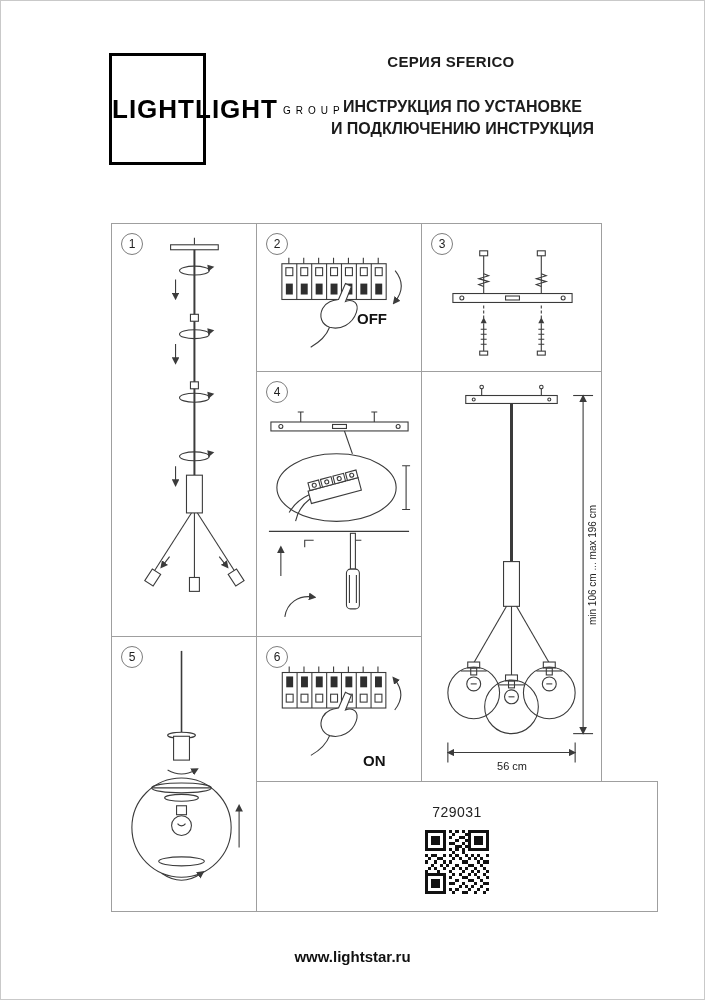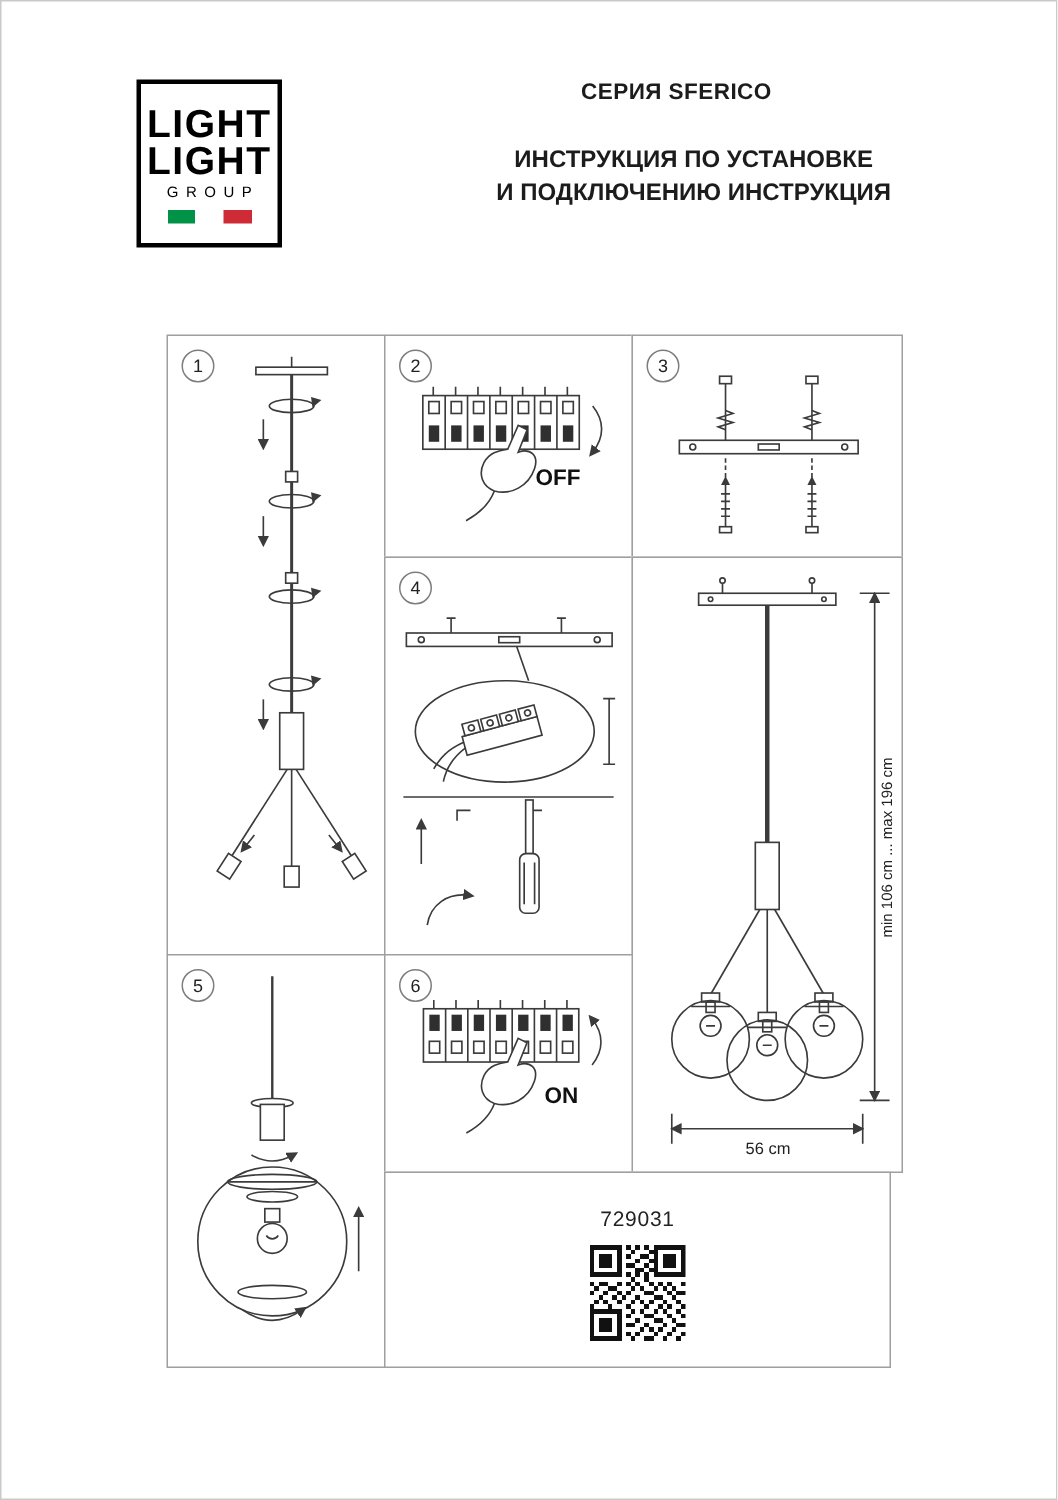--- a/index.html
+++ b/index.html
@@ -3,23 +3,23 @@
 <meta charset="utf-8">
 <style>
   * { margin:0; padding:0; box-sizing:border-box; }
   html,body { background:#fff; }
   .page {
     position:relative; width:705px; height:1000px; background:#fff;
     font-family:"Liberation Sans", sans-serif; color:#1c1c1c;
     border:1px solid #c9c9c9; overflow:hidden;
   }
   
-  .logo { position:absolute; left:90px; top:52px; width:97px; height:112px;
-    border:3px solid #000; display:flex; flex-direction:column;
-    align-items:center; justify-content:center; }
+  .logo { position:absolute; left:108px; top:52px; width:97px; height:112px;
+    border:3px solid #000; display:flex; flex-direction:row;
+    align-items:center; justify-content:flex-start; }
   .logo-line { font-size:26px; line-height:25px; font-weight:700; letter-spacing:1px; color:#000; }
   .logo-group { font-size:10px; letter-spacing:5px; margin:3px 0 0 5px; color:#000; }
   .flag { display:flex; width:56px; height:9px; margin-top:6px; }
   .flag span { flex:1; }
   .f-green { background:#009246; }
   .f-white { background:#ffffff; }
   .f-red   { background:#ce2b37; }
   
   .header { position:absolute; right:110px; top:52px; text-align:center; }
   .h-series { font-size:15px; font-weight:700; letter-spacing:.3px; }
@@ -28,29 +28,29 @@
   
   .grid { position:absolute; left:110px; top:222px; width:491px; height:689px; }
   .panel { position:absolute; border:1px solid #9f9f9f; background:#fff; }
   #p1   { left:0;   top:0;   width:146px; height:414px; }
   #p2   { left:145px; top:0; width:166px; height:149px; }
   #p3   { left:310px; top:0; width:181px; height:149px; }
   #p4   { left:145px; top:148px; width:166px; height:266px; }
   #pbig { left:310px; top:148px; width:181px; height:411px; }
   #p5   { left:0;   top:413px; width:146px; height:276px; }
   #p6   { left:145px; top:413px; width:166px; height:146px; }
-  #part { left:145px; top:558px; width:338px; height:131px; }
+  #part { left:145px; top:558px; width:402px; height:131px; }
   .step { position:absolute; left:9px; top:9px; width:22px; height:22px;
     border:1px solid #7d7d7d; border-radius:50%; display:flex;
     align-items:center; justify-content:center; font-size:12px; color:#222;
     background:#fff; z-index:2; }
   .dsvg { position:absolute; inset:0; width:100%; height:100%; display:block; }
   .lbl { position:absolute; font-weight:700; font-size:15px; color:#111; }
   #off-lbl { left:100px; top:86px; }
-  #on-lbl  { left:106px; top:85px;text-align:right; }
+  #on-lbl  { left:106px; top:115px;text-align:right; }
   .dim-v { position:absolute; left:170px; top:193px;
     transform:translate(-50%,-50%) rotate(-90deg); transform-origin:center;
     font-size:10px; white-space:nowrap; color:#222; }
   .dim-h { position:absolute; left:90px; top:388px; transform:translateX(-50%);
     font-size:11px; color:#222; }
   .art-num { position:absolute; left:50%; top:22px; transform:translateX(-50%);
     font-size:14px; letter-spacing:.5px; color:#222; }
   .qr { position:absolute; left:50%; top:48px; transform:translateX(-50%); }
   .footer { position:absolute; left:0; right:0; bottom:34px; text-align:center;
     font-size:15px; font-weight:700; color:#111; }
@@ -347,14 +347,15 @@
       <div class="art-num">729031</div>
       <svg class="qr" width="64" height="64" viewBox="0 0 21 21" shape-rendering="crispEdges">
         <path fill="#111" fill-rule="evenodd" d="M0 0h7v7H0zM1 1v5h5V1zM14 0h7v7h-7zM15 1v5h5V1zM0 14h7v7H0zM1 15v5h5V15z"></path>
         <path fill="#111" d="M2 2h3v3H2zM16 2h3v3h-3zM2 16h3v3H2z"></path>
         <path fill="#111" d="M8 0h1v1h-1zM10 0h1v1h-1zM12 0h1v1h-1zM9 1h1v1h-1zM13 1h1v1h-1zM8 2h1v1h-1zM11 2h1v1h-1zM12 2h1v1h-1zM10 3h1v1h-1zM13 3h1v1h-1zM8 4h1v1h-1zM9 4h1v1h-1zM12 4h1v1h-1zM10 5h1v1h-1zM11 5h1v1h-1zM13 5h1v1h-1zM8 6h1v1h-1zM10 6h1v1h-1zM12 6h1v1h-1zM9 7h1v1h-1zM12 7h1v1h-1zM0 8h1v1h-1zM2 8h1v1h-1zM3 8h1v1h-1zM6 8h1v1h-1zM8 8h1v1h-1zM10 8h1v1h-1zM13 8h1v1h-1zM15 8h1v1h-1zM17 8h1v1h-1zM20 8h1v1h-1zM1 9h1v1h-1zM4 9h1v1h-1zM5 9h1v1h-1zM9 9h1v1h-1zM11 9h1v1h-1zM14 9h1v1h-1zM16 9h1v1h-1zM18 9h1v1h-1zM0 10h1v1h-1zM3 10h1v1h-1zM6 10h1v1h-1zM8 10h1v1h-1zM12 10h1v1h-1zM13 10h1v1h-1zM17 10h1v1h-1zM19 10h1v1h-1zM20 10h1v1h-1zM2 11h1v1h-1zM5 11h1v1h-1zM7 11h1v1h-1zM10 11h1v1h-1zM14 11h1v1h-1zM15 11h1v1h-1zM18 11h1v1h-1zM1 12h1v1h-1zM3 12h1v1h-1zM6 12h1v1h-1zM9 12h1v1h-1zM11 12h1v1h-1zM13 12h1v1h-1zM16 12h1v1h-1zM19 12h1v1h-1zM0 13h1v1h-1zM4 13h1v1h-1zM8 13h1v1h-1zM12 13h1v1h-1zM15 13h1v1h-1zM17 13h1v1h-1zM20 13h1v1h-1zM9 14h1v1h-1zM11 14h1v1h-1zM14 14h1v1h-1zM16 14h1v1h-1zM19 14h1v1h-1zM8 15h1v1h-1zM12 15h1v1h-1zM13 15h1v1h-1zM17 15h1v1h-1zM20 15h1v1h-1zM10 16h1v1h-1zM14 16h1v1h-1zM15 16h1v1h-1zM18 16h1v1h-1zM8 17h1v1h-1zM9 17h1v1h-1zM12 17h1v1h-1zM16 17h1v1h-1zM19 17h1v1h-1zM20 17h1v1h-1zM11 18h1v1h-1zM13 18h1v1h-1zM15 18h1v1h-1zM18 18h1v1h-1zM8 19h1v1h-1zM10 19h1v1h-1zM14 19h1v1h-1zM17 19h1v1h-1zM20 19h1v1h-1zM9 20h1v1h-1zM12 20h1v1h-1zM13 20h1v1h-1zM16 20h1v1h-1zM19 20h1v1h-1z"></path>
       </svg>
     </div>
 
   </div>
 
+  <div class="footer">www.lightstar.ru</div>
 
 </div>
 
 </body></html>

